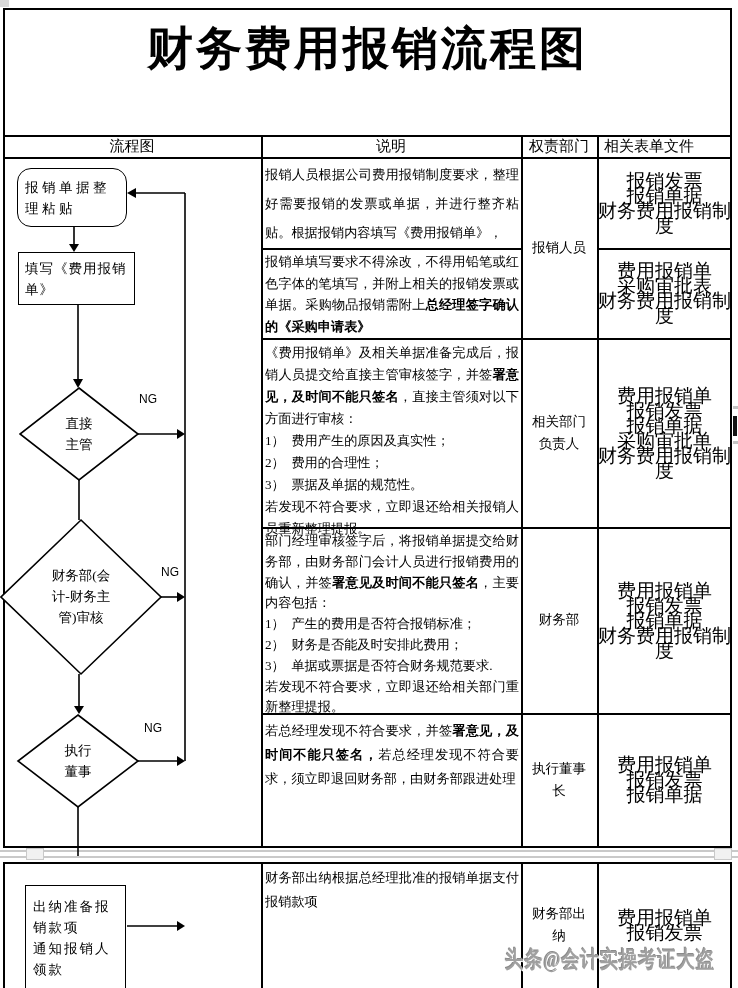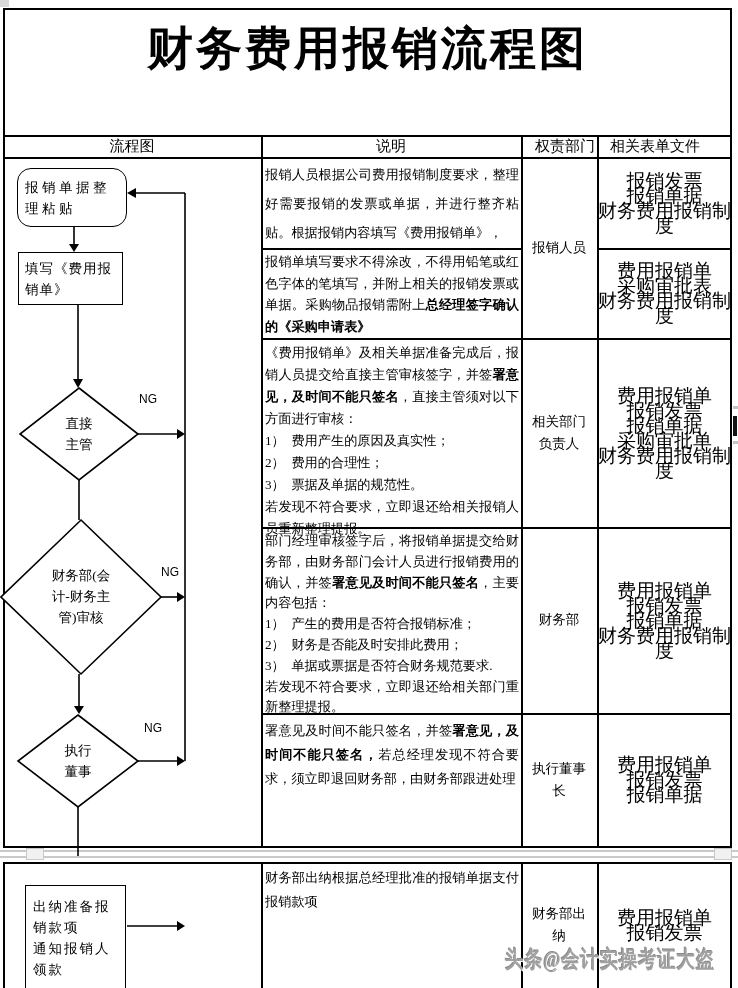--- a/index.html
+++ b/index.html
@@ -16,22 +16,22 @@
   .center-flex{display:flex;align-items:center;justify-content:center;text-align:center;}
   .prewrap{white-space:pre-wrap;}
   .preline{white-space:pre-line;}
 
   
   #doc-title{left:3px;top:10px;width:729px;text-align:center;
     font-size:46px;font-weight:bold;letter-spacing:3px;line-height:1.1;margin-top:14px;}
   .col-header{top:135px;height:22px;font-size:15px;line-height:22px;text-align:center;}
   #hdr-flow{left:3px;width:258px;}
   #hdr-desc{left:261px;width:260px;}
-  #hdr-dept{left:521px;width:76px;padding-left:6px;}
-  #hdr-forms{left:597px;width:135px;text-align:left;padding-left:13px;width:128px;}
+  #hdr-dept{left:521px;width:76px;}
+  #hdr-forms{left:597px;width:135px;text-align:left;padding-left:7px;width:128px;}
 
   
   .exp{left:265px;width:254px;font-size:13.2px;text-align:justify;}
   #exp-1{top:160px;line-height:29px;}
   #exp-2{top:251px;line-height:21.5px;}
   #exp-3{top:342px;line-height:22px;}
   #exp-4{top:531px;line-height:20.8px;}
   #exp-5{top:719px;line-height:24px;}
   #exp-6{top:866px;line-height:24px;}
 
@@ -39,21 +39,21 @@
   .dept{left:521px;width:76px;font-size:13.5px;line-height:22px;}
   
   .forms{left:597px;width:135px;font-size:19px;line-height:15px;}
 
   
   .flow-node{position:absolute;border:1.6px solid #000;background:#fff;
     font-size:13.5px;line-height:21px;z-index:6;box-sizing:border-box;
     display:flex;align-items:center;}
   #node-organize{left:17px;top:168px;width:110px;height:59px;border-radius:14px;
     padding:2px 7px;letter-spacing:3.5px;}
-  #node-fill-form{left:18px;top:252px;width:105px;height:53px;padding:2px 6px;letter-spacing:1px;}
+  #node-fill-form{left:18px;top:252px;width:117px;height:53px;padding:2px 6px;letter-spacing:1px;}
   #node-cashier{left:25px;top:885px;width:101px;height:104px;padding:2px 7px;
     letter-spacing:2px;align-items:flex-start;padding-top:10px;}
   .diamond-label{position:absolute;z-index:7;text-align:center;
     font-size:13.5px;line-height:21px;white-space:pre-line;}
   #lbl-d1{left:29px;top:413px;width:100px;}
   #lbl-d2{left:19px;top:565px;width:124px;}
   #lbl-d3{left:28px;top:740px;width:100px;}
   .ng-label{position:absolute;z-index:7;font-size:12px;
     font-family:"Liberation Sans","DejaVu Sans",sans-serif;}
   #ng-1{left:139px;top:392px;}
@@ -177,21 +177,21 @@
 <div class="cell exp prewrap" id="exp-3"><span>《费用报销单》及相关单据准备完成后，报销人员提交给直接主管审核签字，并签</span><span style="font-weight: bold;">署意见，及时间不能只签名</span><span>，直接主管须对以下方面进行审核：
 1）  费用产生的原因及真实性；
 2）  费用的合理性；
 3）  票据及单据的规范性。
 若发现不符合要求，立即退还给相关报销人员重新整理提报。</span></div>
 <div class="cell exp prewrap" id="exp-4"><span>部门经理审核签字后，将报销单据提交给财务部，由财务部门会计人员进行报销费用的确认，并签</span><span style="font-weight: bold;">署意见及时间不能只签名</span><span>，主要内容包括：
 1）  产生的费用是否符合报销标准；
 2）  财务是否能及时安排此费用；
 3）  单据或票据是否符合财务规范要求.
 若发现不符合要求，立即退还给相关部门重新整理提报。</span></div>
-<div class="cell exp prewrap" id="exp-5"><span>署意见及时间不能只签名，并签</span><span style="font-weight: bold;">署意见，及时间不能只签名，</span><span>若总经理发现不符合要求，须立即退回财务部，由财务部跟进处理</span></div>
+<div class="cell exp prewrap" id="exp-5"><span>若总经理发现不符合要求，并签</span><span style="font-weight: bold;">署意见，及时间不能只签名，</span><span>若总经理发现不符合要求，须立即退回财务部，由财务部跟进处理</span></div>
 <div class="cell exp prewrap" id="exp-6"><span>财务部出纳根据总经理批准的报销单据支付报销款项</span></div>
 
 <div class="cell dept center-flex preline" style="top:157px;height:181px;">报销人员</div>
 <div class="cell dept center-flex preline" style="top:338px;height:189px;">相关部门
 负责人</div>
 <div class="cell dept center-flex preline" style="top:527px;height:186px;">财务部</div>
 <div class="cell dept center-flex preline" style="top:713px;height:133px;">执行董事
 长</div>
 <div class="cell dept center-flex preline" style="top:862px;height:126px;">财务部出
 纳</div>

